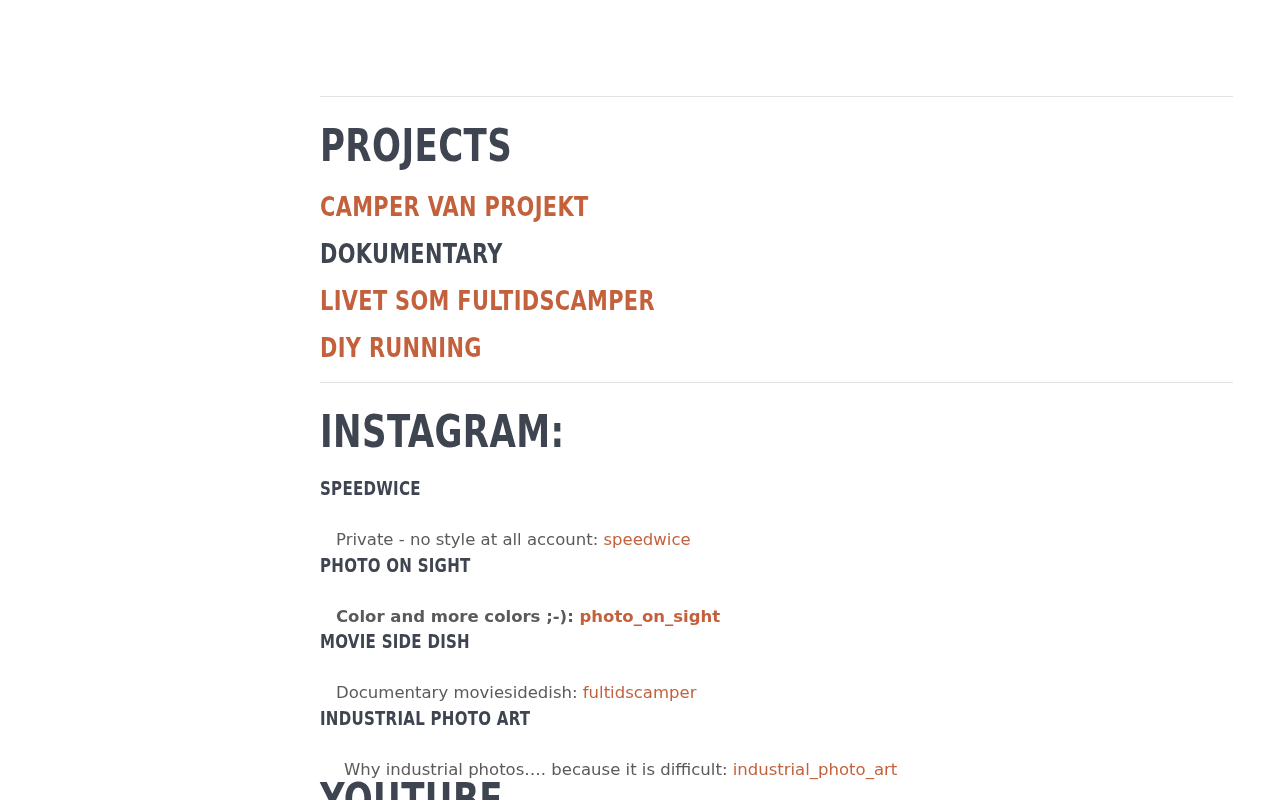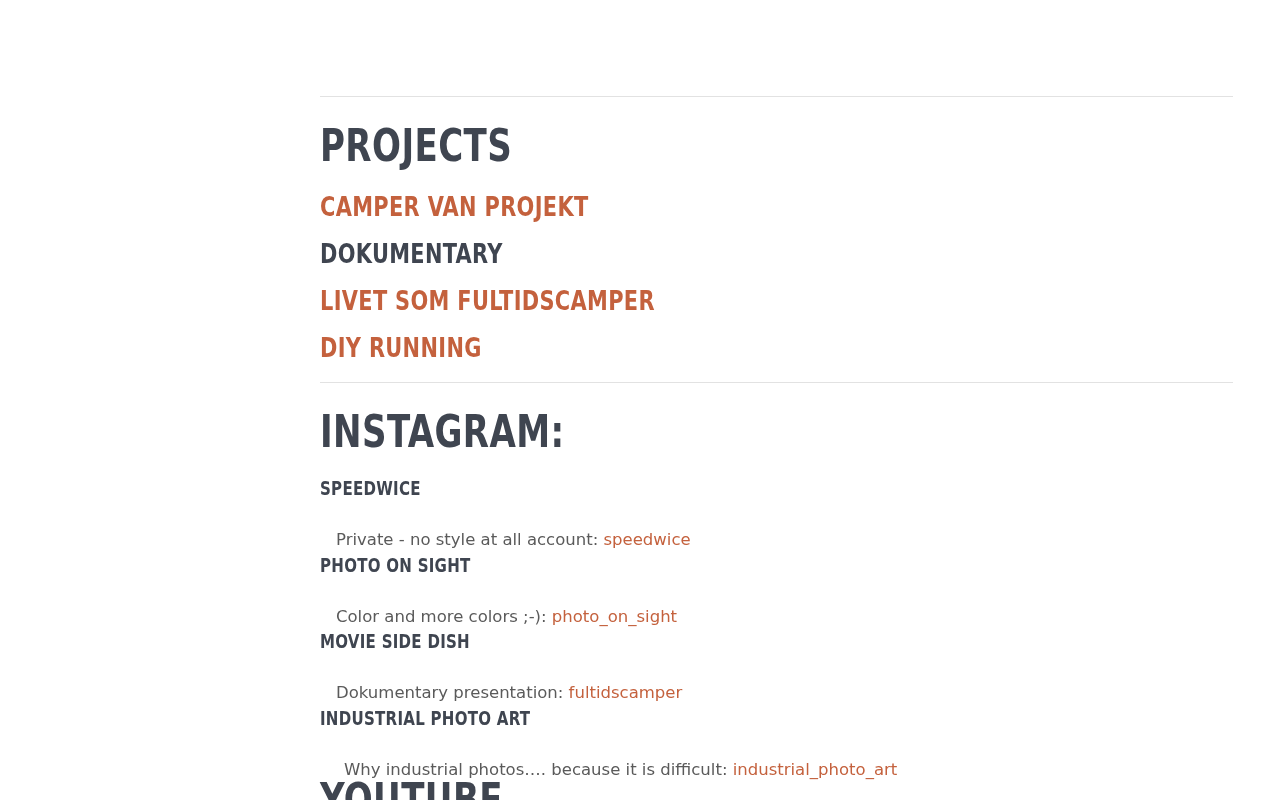--- a/index.html
+++ b/index.html
@@ -119,28 +119,28 @@
 
     <h1 class="section-heading h-instagram blk" style="top:410px;left:0;">Instagram:</h1>
 
     <h2 class="ig-name blk" style="top:479px;left:0;">speedwice</h2>
     <p class="ig-desc blk" style="top:514px;left:0;">
       <span>Private - no style at all account:</span>
       <a href="#">speedwice</a>
     </p>
 
     <h2 class="ig-name blk" style="top:556px;left:0;">Photo on sight</h2>
-    <p class="ig-desc blk" style="top:591px;left:0;">
+    <p class="ig-desc blk" style="top:591px;left:0;font-weight:bold;">
       <span>Color and more colors ;-):</span>
       <a href="#">photo_on_sight</a>
     </p>
 
     <h2 class="ig-name blk" style="top:632px;left:0;">Movie side dish</h2>
     <p class="ig-desc blk" style="top:667px;left:0;">
-      <span>Dokumentary presentation:</span>
+      <span>Documentary moviesidedish:</span>
       <a href="#">fultidscamper</a>
     </p>
 
     <h2 class="ig-name blk" style="top:709px;left:0;">Industrial photo art</h2>
     <p class="ig-desc blk" style="top:744px;left:8px;">
       <span>Why industrial photos…. because it is difficult:</span>
       <a href="#">industrial_photo_art</a>
     </p>
 
     <h1 class="section-heading h-youtube blk" style="top:778px;left:0;">Youtube</h1>

